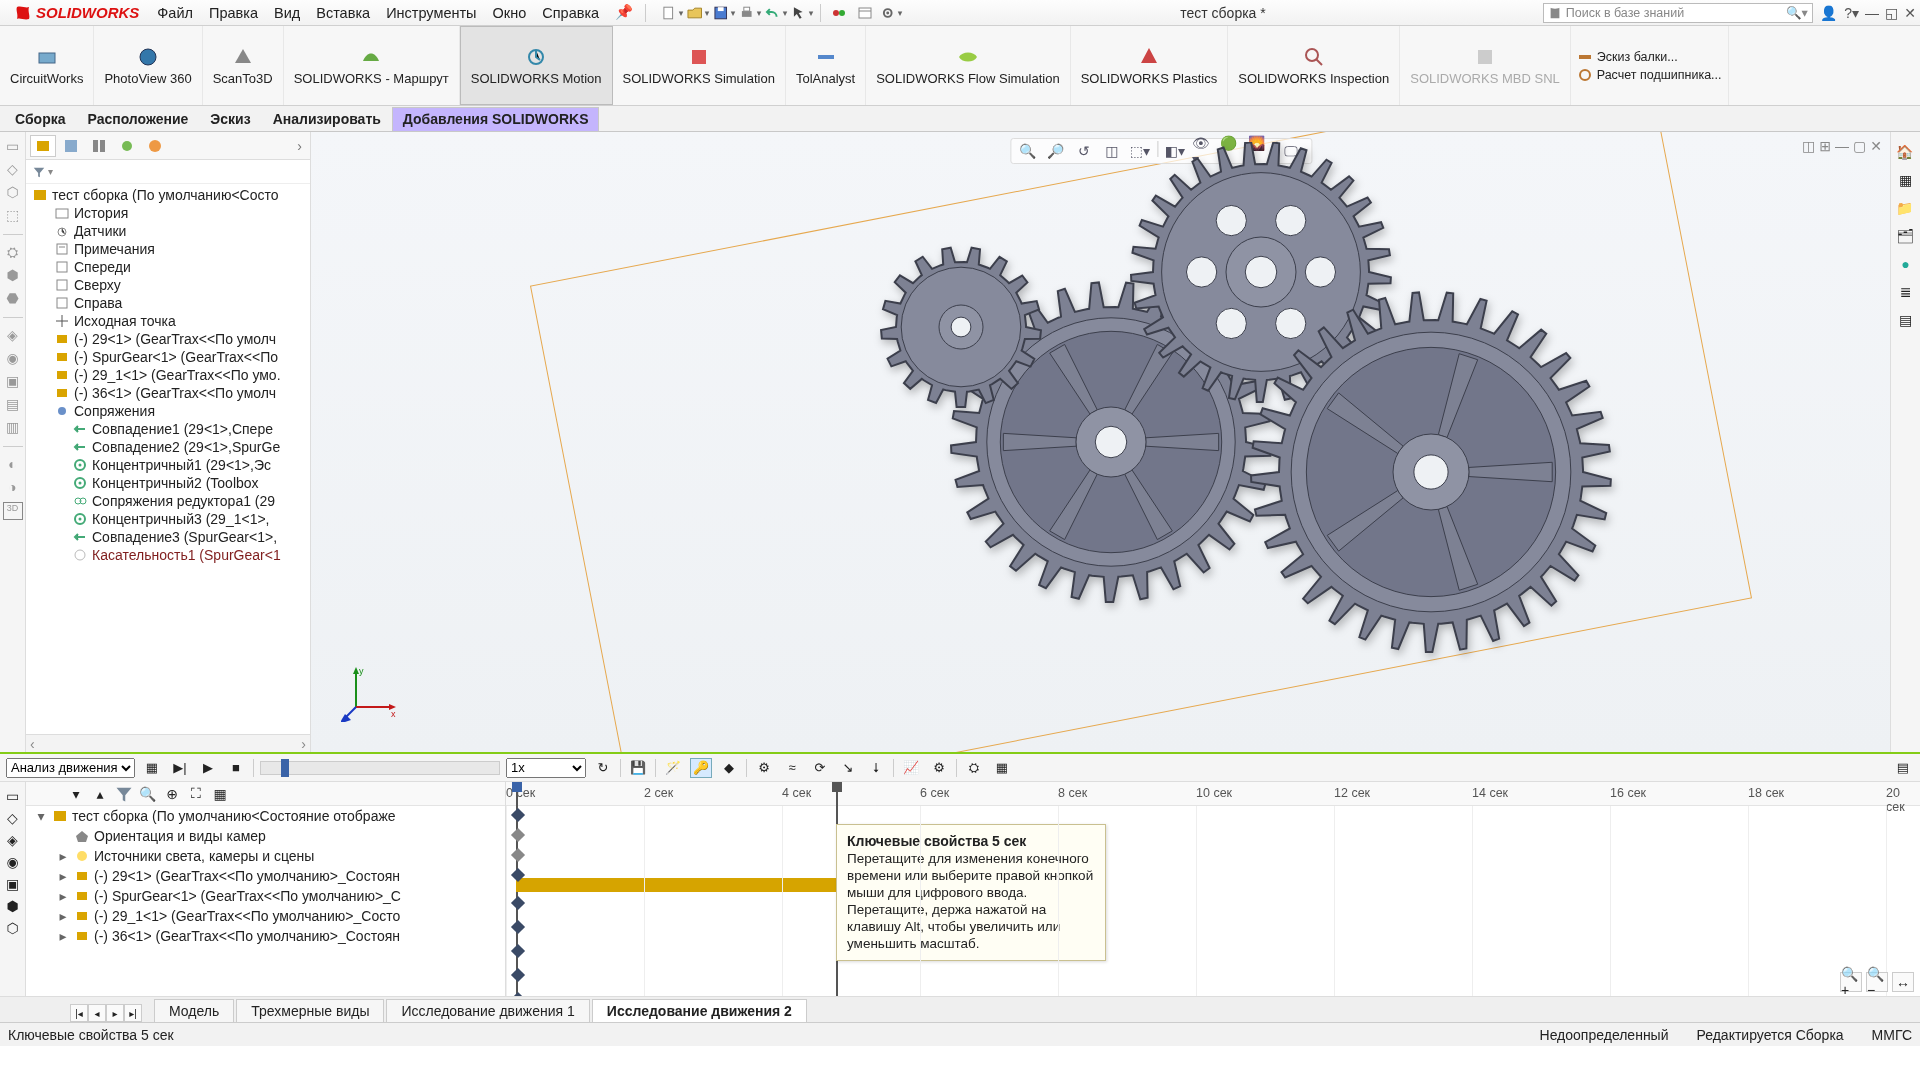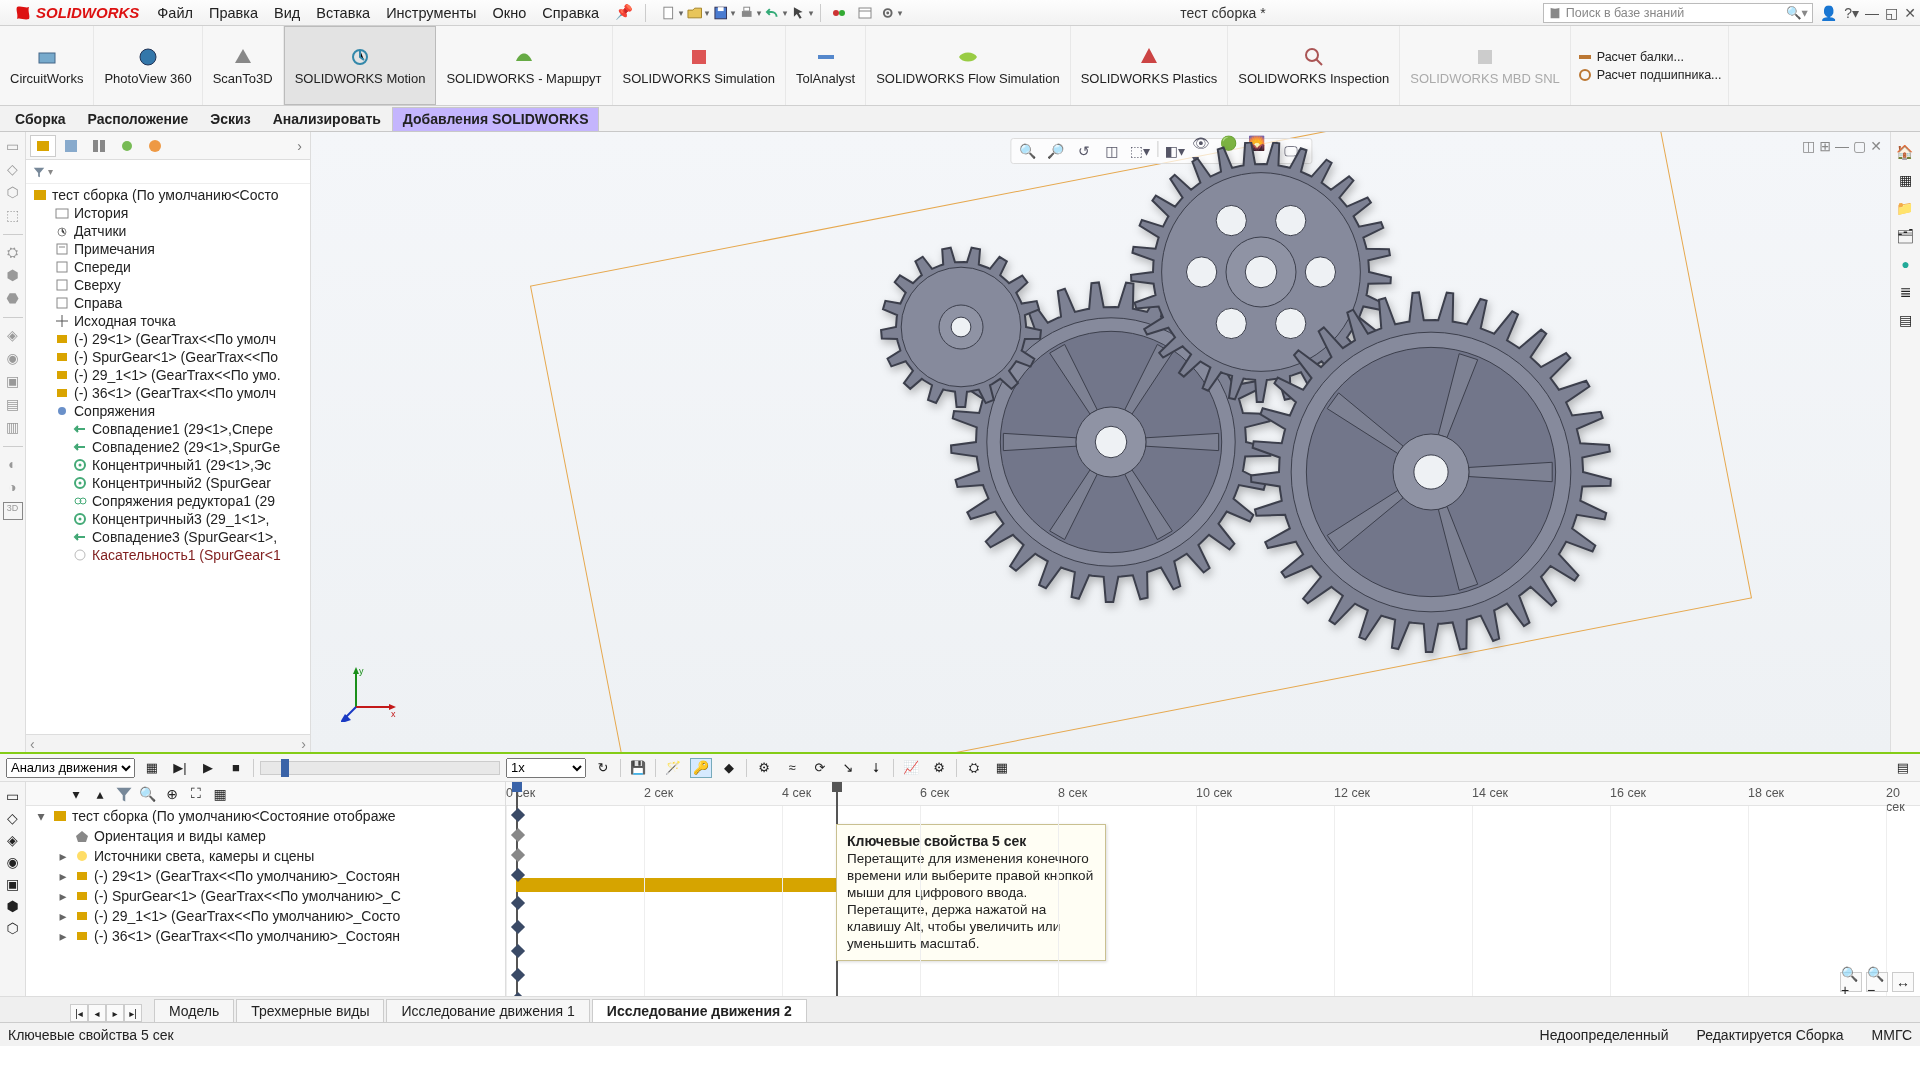--- a/index.html
+++ b/index.html
@@ -209,35 +209,35 @@
         <circle cx="12" cy="12" r="8" fill="#37a" stroke="#235"></circle>
       </svg>
       <span>PhotoView 360</span>
     </div>
   <div class="rbtn">
       <svg viewBox="0 0 24 24">
         <path fill="#888" d="M4 18L12 4l8 14z"></path>
       </svg>
       <span>ScanTo3D</span>
     </div>
+  <div class="rbtn">
+      <svg viewBox="0 0 24 24">
+        <path fill="#6a4" d="M4 16c4-10 12-10 16 0"></path>
+      </svg>
+      <span>SOLIDWORKS - Маршрут</span>
+    </div>
   <div class="rbtn active">
       <svg viewBox="0 0 24 24">
         <circle cx="12" cy="12" r="7" fill="none" stroke="#38a" stroke-width="2"></circle>
         <path stroke="#38a" stroke-width="2" d="M12 5v7l4 3"></path>
       </svg>
       <span>SOLIDWORKS Motion</span>
     </div>
   <div class="rbtn">
       <svg viewBox="0 0 24 24">
-        <path fill="#6a4" d="M4 16c4-10 12-10 16 0"></path>
-      </svg>
-      <span>SOLIDWORKS - Маршрут</span>
-    </div>
-  <div class="rbtn">
-      <svg viewBox="0 0 24 24">
         <rect x="5" y="5" width="14" height="14" fill="#d55"></rect>
       </svg>
       <span>SOLIDWORKS Simulation</span>
     </div>
   <div class="rbtn">
       <svg viewBox="0 0 24 24">
         <rect x="4" y="10" width="16" height="4" fill="#58c"></rect>
       </svg>
       <span>TolAnalyst</span>
     </div>
@@ -264,21 +264,21 @@
       <svg viewBox="0 0 24 24">
         <rect x="5" y="5" width="14" height="14" fill="#ccc"></rect>
       </svg>
       <span>SOLIDWORKS MBD SNL</span>
     </div>
   <div class="small-stack">
     <div class="sbtn">
         <svg viewBox="0 0 16 16">
           <rect x="2" y="6" width="12" height="4" fill="#b73"></rect>
         </svg>
-        <span>Расчет балки...</span>
+        <span>Эскиз балки...</span>
       </div>
     <div class="sbtn">
         <svg viewBox="0 0 16 16">
           <circle cx="8" cy="8" r="5" fill="none" stroke="#b73" stroke-width="2"></circle>
         </svg>
         <span>Расчет подшипника...</span>
       </div>
   </div>
 </div>
 
@@ -463,21 +463,21 @@
             <circle cx="8" cy="8" r="1.5" fill="#4a7"></circle>
           </svg>
           <span>Концентричный1 (29&lt;1&gt;,Эс</span>
         </div>
       <div class="trow">
           <span class="indent2"></span>
           <svg viewBox="0 0 16 16">
             <circle cx="8" cy="8" r="5" fill="none" stroke="#4a7" stroke-width="2"></circle>
             <circle cx="8" cy="8" r="1.5" fill="#4a7"></circle>
           </svg>
-          <span>Концентричный2 (SpurGear</span>
+          <span>Концентричный2 (Toolbox</span>
         </div>
       <div class="trow">
           <span class="indent2"></span>
           <svg viewBox="0 0 16 16">
             <circle cx="6" cy="8" r="3" fill="none" stroke="#4a7"></circle>
             <circle cx="11" cy="8" r="3" fill="none" stroke="#4a7"></circle>
           </svg>
           <span>Сопряжения редуктора1 (29</span>
         </div>
       <div class="trow">

